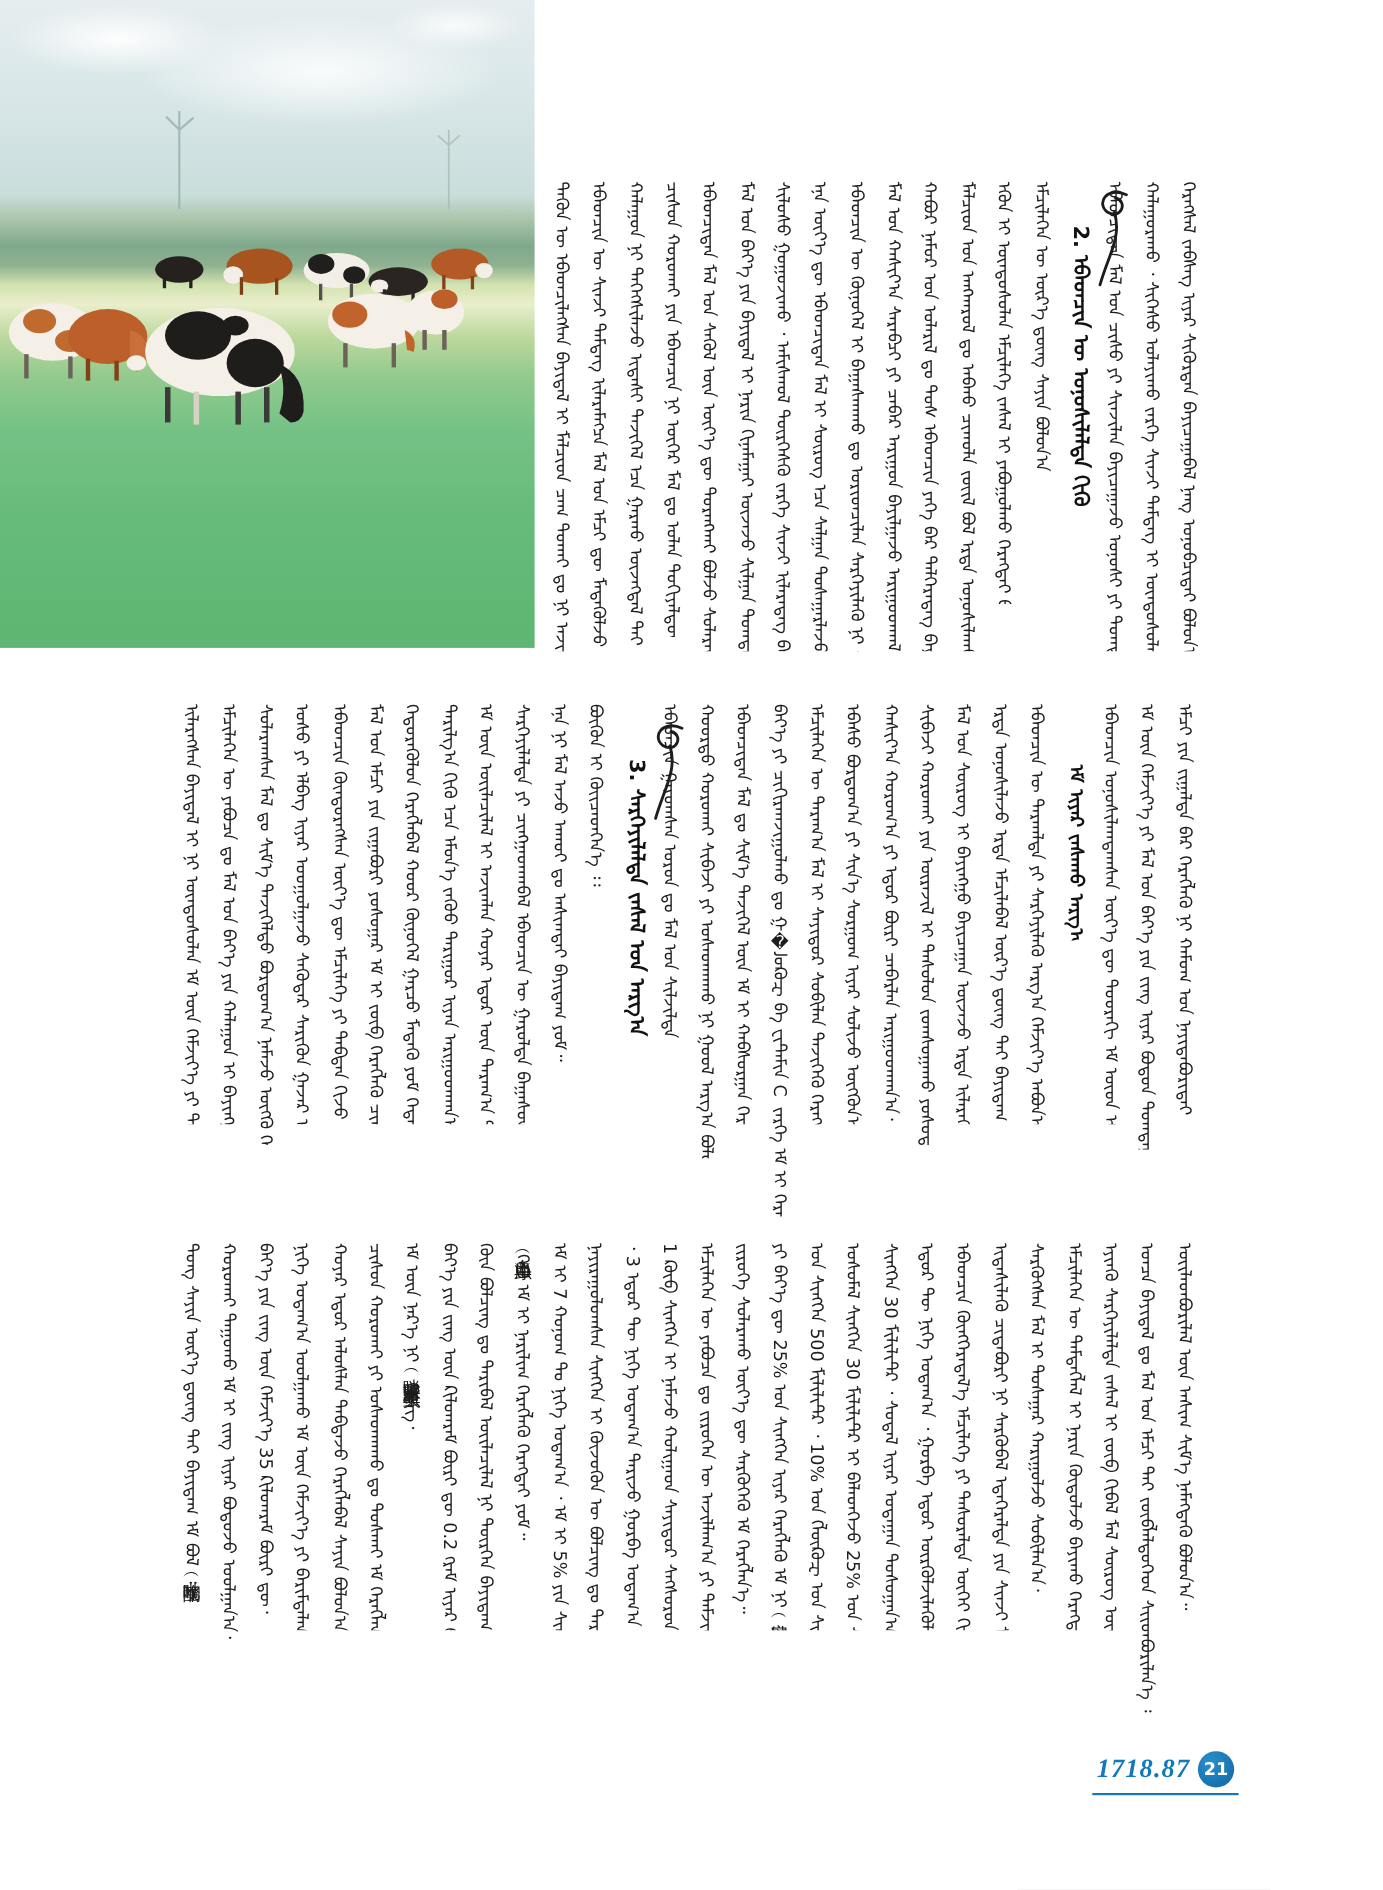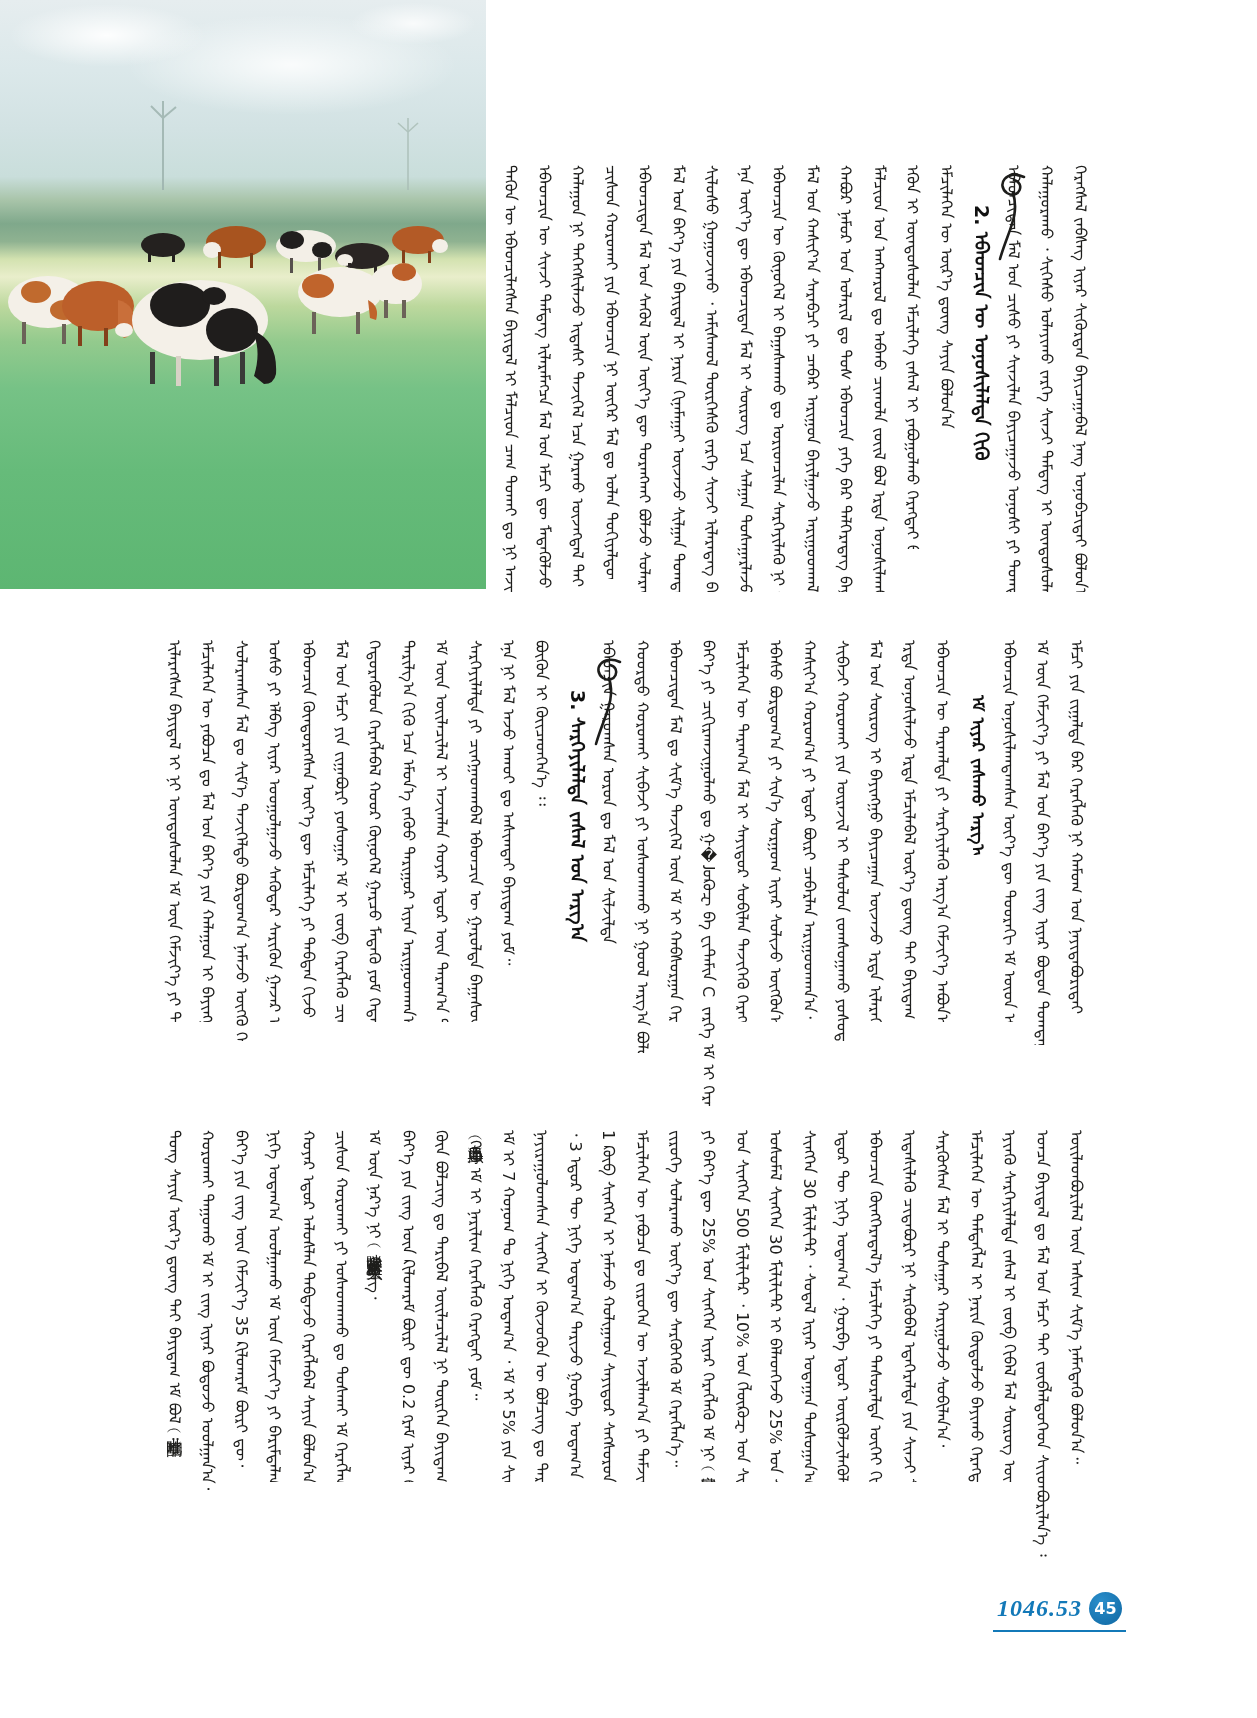--- a/index.html
+++ b/index.html
@@ -124,22 +124,22 @@
         <path d="M252 330 q26 10 24 44 q-2 10 -12 10 l-10 -8 q8 -26 -2 -46 z" fill="#1f1d1c"></path>
         <rect x="150" y="352" width="5" height="32" fill="#3a3a38"></rect>
         <rect x="176" y="356" width="5" height="30" fill="#d8d2c6"></rect>
         <rect x="214" y="356" width="5" height="30" fill="#3a3a38"></rect>
         <rect x="240" y="352" width="5" height="32" fill="#3a3a38"></rect>
       </g>
     </svg>
   </div>
 
   <div class="footer">
-    <span class="issue">1046.53</span>
-    <span class="pagenum">45</span>
+    <span class="issue">1718.87</span>
+    <span class="pagenum">21</span>
   </div>
 
 <div class="band" style="left: 497px; top: 165px; height: 427px;">
       <div class="col" style="left: 0px; top: 0px; height: 427px;">ᠲᠡᠭᠦᠨ ᠦ ᠡᠪᠡᠳᠴᠢᠯᠡᠭᠰᠡᠨ ᠪᠠᠶᠢᠳᠠᠯ ᠢ ᠮᠠᠯᠴᠢᠳ ᠴᠠᠭ ᠲᠤᠬᠠᠢ ᠳᠤ ᠨᠢ ᠠᠵᠢᠭᠯᠠᠵᠤ ᠮᠡᠳᠡᠬᠦ ᠬᠡᠷᠡᠭᠲᠡᠢ᠃</div>
       <div class="col" style="left: 34px; top: 0px; height: 427px;">ᠡᠪᠡᠳᠴᠢᠨ ᠦ ᠰᠢᠨᠵᠢ ᠲᠡᠮᠳᠡᠭ ᠢᠯᠡᠷᠡᠮᠡᠭᠴᠡ ᠮᠠᠯ ᠤᠨ ᠡᠮᠴᠢ ᠳᠦ ᠮᠡᠳᠡᠭᠦᠯᠵᠦ ᠣᠨᠣᠰᠢᠯᠠᠭᠤᠯᠤᠨ᠎ᠠ᠃</div>
       <div class="col" style="left: 67px; top: 0px; height: 427px;">ᠬᠠᠯᠠᠭᠤᠨ ᠨᠢ ᠳᠡᠭᠡᠭᠰᠢᠯᠡᠵᠦ ᠢᠳᠡᠰᠢ ᠲᠡᠵᠢᠭᠡᠯ ᠡᠴᠡ ᠭᠠᠷᠬᠤ ᠦᠵᠡᠭᠳᠡᠯ ᠲᠡᠢ ᠪᠣᠯᠳᠠᠭ ᠶᠤᠮ᠂</div>
       <div class="col" style="left: 101px; top: 0px; height: 414px;">ᠴᠢᠰᠤᠨ ᠬᠣᠷᠣᠬᠠᠢ ᠶᠢᠨ ᠡᠪᠡᠳᠴᠢᠨ ᠨᠢ ᠦᠬᠡᠷ ᠮᠠᠯ ᠳᠤ ᠣᠯᠠᠨ ᠲᠣᠬᠢᠶᠠᠯᠳᠤᠳᠠᠭ ᠪᠥᠭᠡᠳ ᠬᠦᠨᠳᠦ᠂</div>
       <div class="col" style="left: 134px; top: 0px; height: 427px;">ᠡᠪᠡᠳᠴᠢᠲᠡᠨ ᠮᠠᠯ ᠤᠨ ᠰᠡᠭᠦᠯ ᠦᠨ ᠦᠶ᠎ᠡ ᠳᠦ ᠲᠤᠷᠠᠩᠬᠠᠢ ᠪᠣᠯᠵᠤ ᠰᠤᠯᠠᠷᠠᠳᠠᠭ ᠪᠠᠶᠢᠨ᠎ᠠ᠃</div>
       <div class="col" style="left: 168px; top: 0px; height: 427px;">ᠮᠠᠯ ᠤᠨ ᠪᠡᠶ᠎ᠡ ᠶᠢᠨ ᠪᠠᠶᠢᠳᠠᠯ ᠢ ᠨᠠᠷᠢᠨ ᠬᠢᠨᠠᠮᠠᠭᠠᠢ ᠦᠵᠡᠵᠦ ᠰᠢᠯᠭᠠᠨ ᠲᠣᠭᠲᠠᠭᠠᠨ᠎ᠠ᠂</div>
       <div class="col" style="left: 201px; top: 0px; height: 427px;">ᠰᠢᠯᠦᠰᠦ ᠭᠣᠭᠣᠵᠢᠬᠤ ᠂ ᠠᠮᠢᠰᠬᠤᠯ ᠲᠦᠷᠭᠡᠰᠬᠦ ᠵᠡᠷᠭᠡ ᠰᠢᠨᠵᠢ ᠢᠯᠡᠷᠡᠳᠡᠭ ᠪᠠᠶᠢᠳᠠᠭ᠃</div>

